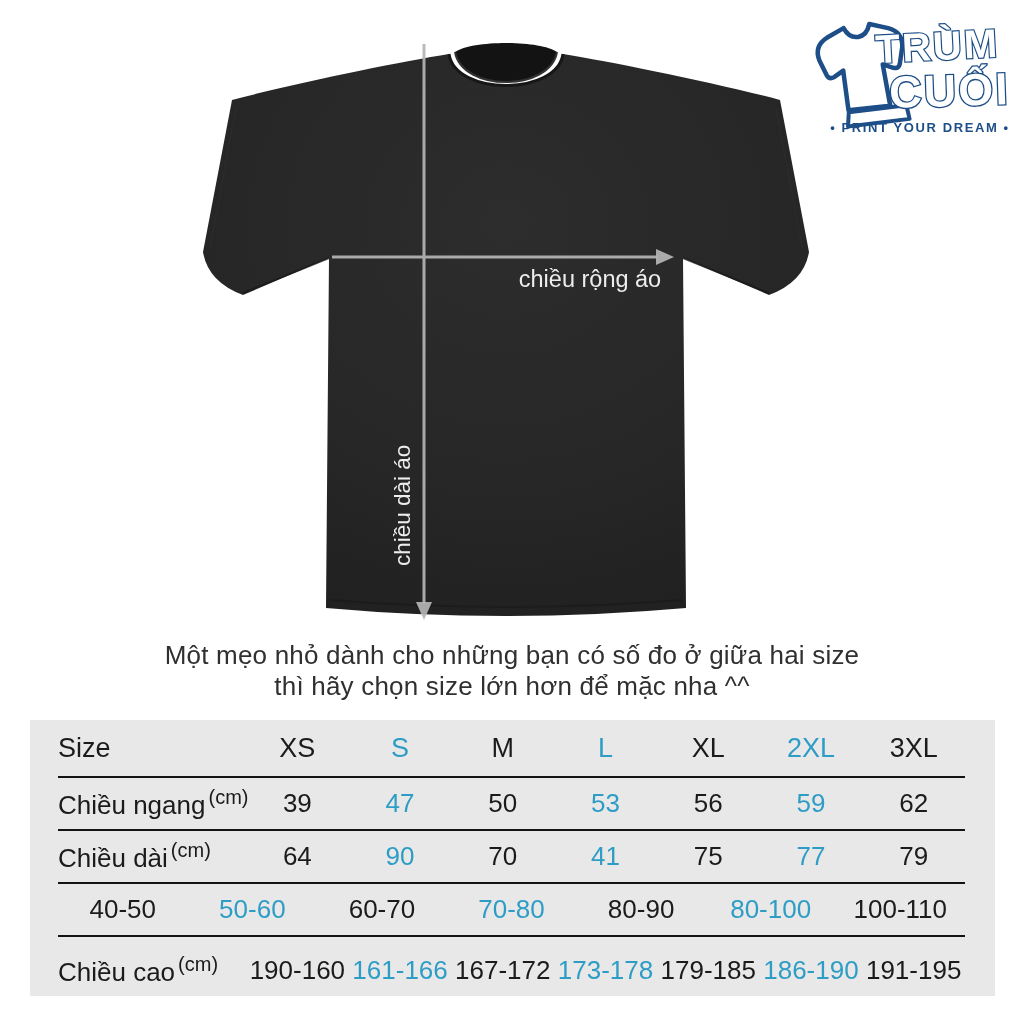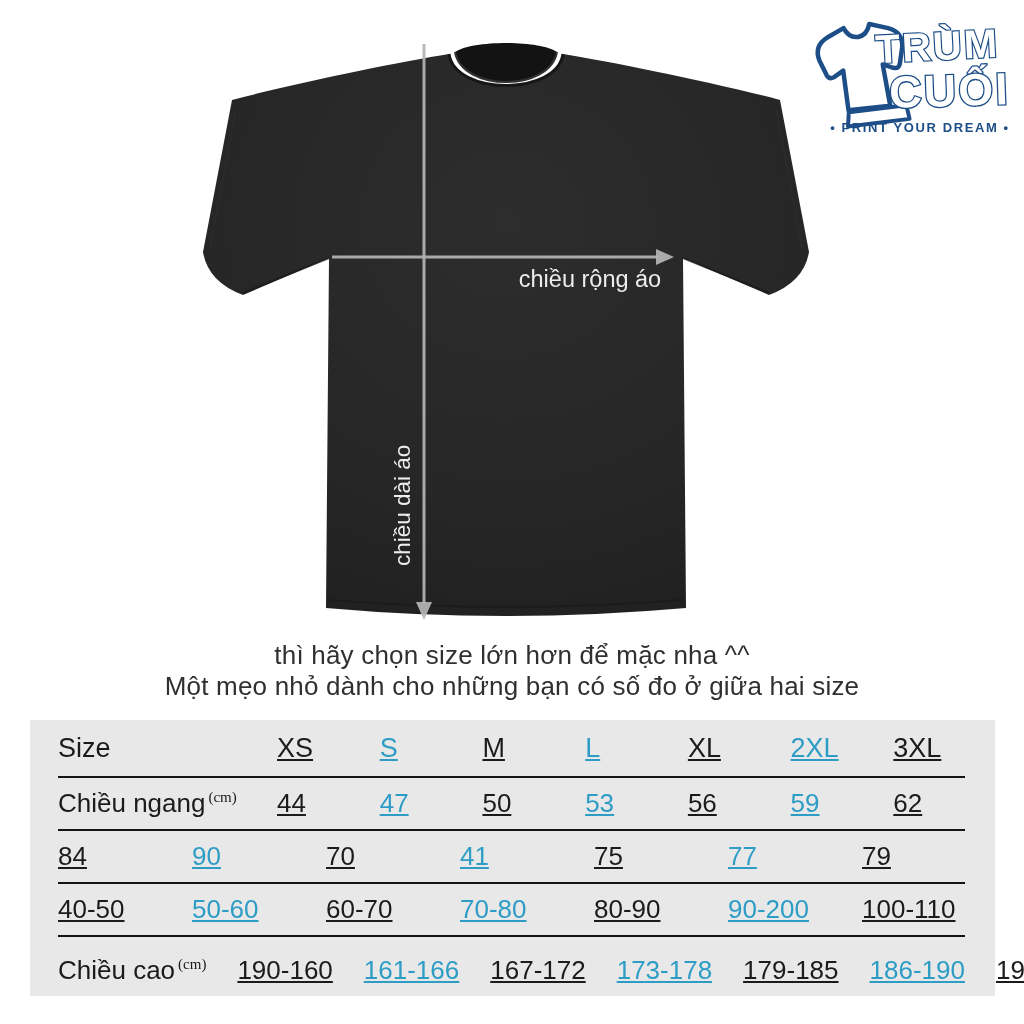--- a/index.html
+++ b/index.html
@@ -26,28 +26,28 @@
   
   .size-table{
     position:absolute;left:30px;top:720px;width:965px;height:276px;
     background:#e8e8e8;color:#1b1b1b;font-size:26px;
     display:flex;flex-direction:column;box-sizing:border-box;
   }
   .trow{
     display:flex;align-items:center;
     margin:0 30px 0 28px;
     border-bottom:2px solid #141414;
-    height:53px;flex:0 0 auto;box-sizing:border-box;gap:31px;
+    height:53px;flex:0 0 auto;box-sizing:border-box;
   }
   .trow.first{height:58px;}
   .trow.last{height:66px;border-bottom:none;}
   .cell{white-space:nowrap;}
   .cell.label{width:188px;text-align:left;}
-  .cell.c{flex:1;text-align:left;text-decoration:underline;}
-  .cell .unit{font-size:15px;vertical-align:super;margin-left:3px;letter-spacing:0;font-family:Liberation Serif, serif;}
+  .cell.c{flex:1;text-align:center;}
+  .cell .unit{font-size:20px;vertical-align:super;margin-left:3px;letter-spacing:0;}
   .blue{color:var(--accent,#2e9dc6);}
   .thead .cell{font-size:27px;}
 </style>
 </head>
 <body>
 
 <div class="stage">
 
   <svg class="diagram-svg" width="1024" height="700" viewBox="0 0 1024 700">
     <defs>
@@ -101,65 +101,66 @@
                L30,92 L72,94 L71,52 L81,57 Q86,59 88,54 L93,38
                Q96,23 82,17 L64,10 Q60,21 51,21 Q42,21 38,10 Z"></path>
       <path d="M30,94 L88,96 L89,110 L27,108 Z" stroke-width="4"></path>
     </g>
     <text x="130" y="52" text-anchor="middle" font-size="40" font-weight="bold" transform="rotate(-3 130 52)" letter-spacing="2" fill="#ffffff" stroke="var(--logo-blue,#1d4e87)" stroke-width="2.4" style="paint-order:stroke;">TRÙM</text>
     <text x="142" y="98" text-anchor="middle" font-size="45" font-weight="bold" transform="rotate(-2 142 98)" letter-spacing="2" fill="#ffffff" stroke="var(--logo-blue,#1d4e87)" stroke-width="2.6" style="paint-order:stroke;">CUỐI</text>
     <text x="112" y="124" text-anchor="middle" font-size="13" font-weight="bold" letter-spacing="1.6" fill="var(--logo-blue,#1d4e87)">• PRINT YOUR DREAM •</text>
   </svg>
 
   <div class="tip">
+    <div>Một mẹo nhỏ dành cho những bạn có số đo ở giữa hai size</div>
     <div>thì hãy chọn size lớn hơn để mặc nha ^^</div>
-    <div>Một mẹo nhỏ dành cho những bạn có số đo ở giữa hai size</div>
   </div>
 
   <div class="size-table">
 
     <div class="trow thead first">
       <div class="cell label">Size</div>
       <div class="cell c">XS</div>
       <div class="cell c blue">S</div>
       <div class="cell c">M</div>
       <div class="cell c blue">L</div>
       <div class="cell c">XL</div>
       <div class="cell c blue">2XL</div>
       <div class="cell c">3XL</div>
     </div>
 
     <div class="trow">
       <div class="cell label"><span>Chiều ngang</span><span class="unit">(cm)</span></div>
-      <div class="cell c">44</div>
+      <div class="cell c">39</div>
       <div class="cell c blue">47</div>
       <div class="cell c">50</div>
       <div class="cell c blue">53</div>
       <div class="cell c">56</div>
       <div class="cell c blue">59</div>
       <div class="cell c">62</div>
     </div>
 
     <div class="trow">
-      <div class="cell c">84</div>
+      <div class="cell label"><span>Chiều dài</span><span class="unit">(cm)</span></div>
+      <div class="cell c">64</div>
       <div class="cell c blue">90</div>
       <div class="cell c">70</div>
       <div class="cell c blue">41</div>
       <div class="cell c">75</div>
       <div class="cell c blue">77</div>
       <div class="cell c">79</div>
     </div>
 
     <div class="trow">
       <div class="cell c">40-50</div>
       <div class="cell c blue">50-60</div>
       <div class="cell c">60-70</div>
       <div class="cell c blue">70-80</div>
       <div class="cell c">80-90</div>
-      <div class="cell c blue">90-200</div>
+      <div class="cell c blue">80-100</div>
       <div class="cell c">100-110</div>
     </div>
 
     <div class="trow last">
       <div class="cell label"><span>Chiều cao</span><span class="unit">(cm)</span></div>
       <div class="cell c">190-160</div>
       <div class="cell c blue">161-166</div>
       <div class="cell c">167-172</div>
       <div class="cell c blue">173-178</div>
       <div class="cell c">179-185</div>

